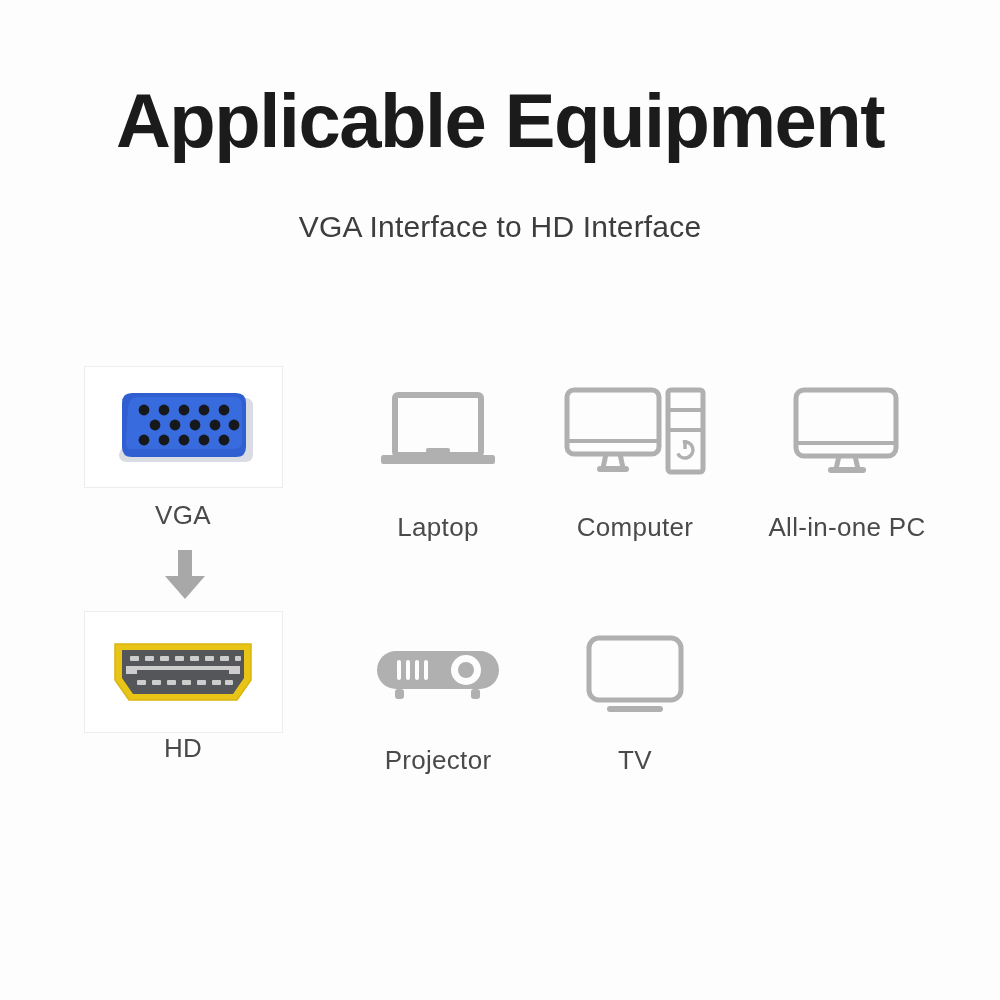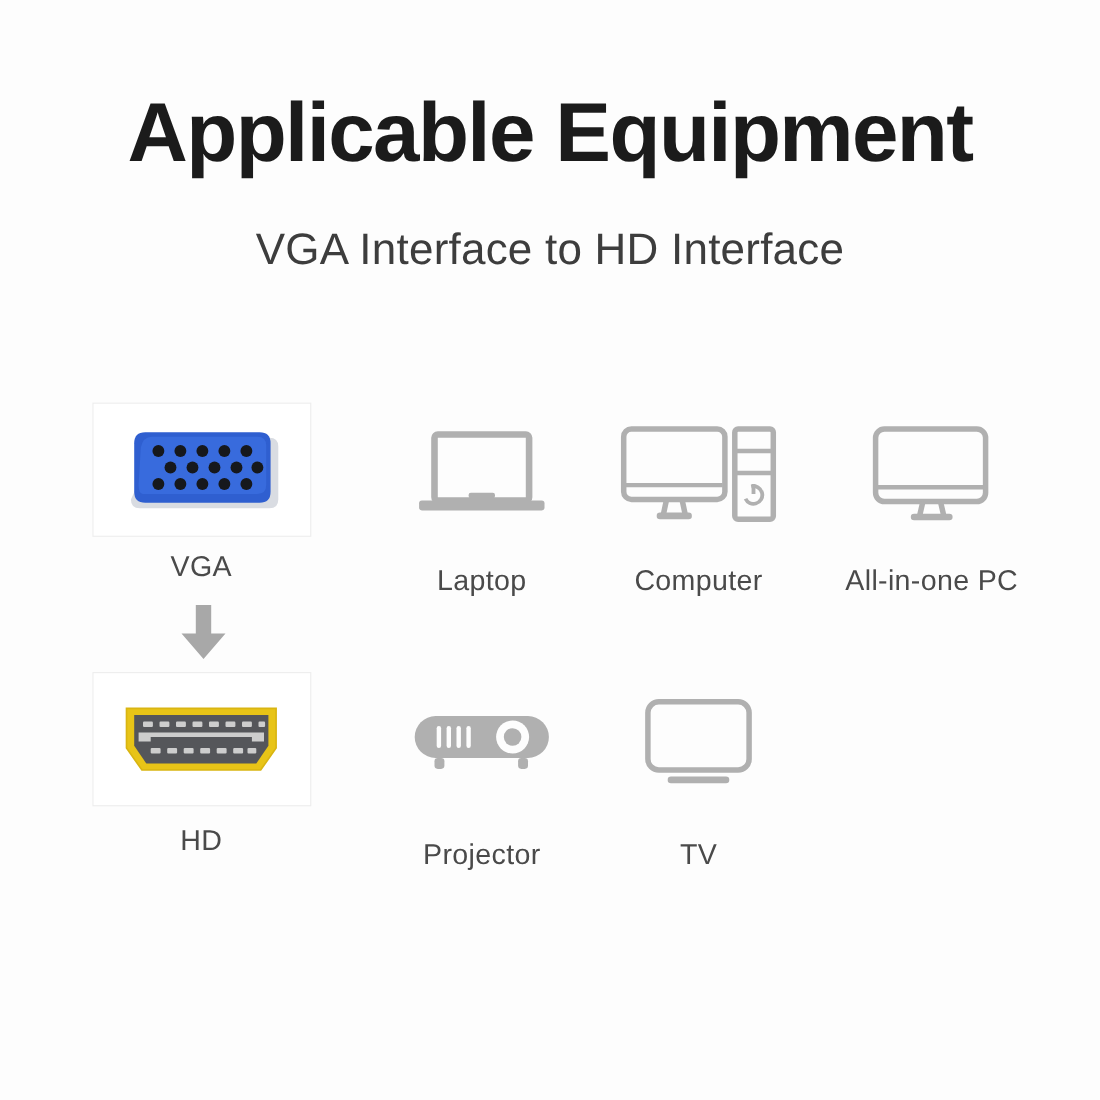--- a/index.html
+++ b/index.html
@@ -36,21 +36,21 @@
     letter-spacing: -1.5px;
     color: #1b1b1b;
     white-space: nowrap;
   }
   .subtitle {
     position: absolute;
     left: 0;
     top: 205px;
     width: 1000px;
     text-align: center;
-    font-size: 40px;
+    font-size: 30px;
     line-height: 44px;
     font-weight: 400;
     color: #3d3d3d;
     letter-spacing: 0.2px;
     white-space: nowrap;
   }
 
   
   .grid {
     position: absolute;
@@ -97,21 +97,21 @@
 
   .caption {
     font-size: 26px;
     line-height: 30px;
     color: #4a4a4a;
     font-weight: 400;
     letter-spacing: 0.3px;
     white-space: nowrap;
   }
   .cap-top { margin-top: 12px; }
-  .cap-bot { margin-top: 16px; }
+  .cap-bot { }
 
   
   .arrow {
     position: absolute;
     left: 150px;
     top: 185px;
     width: 70px;
     height: 60px;
     display: flex;
     align-items: center;

